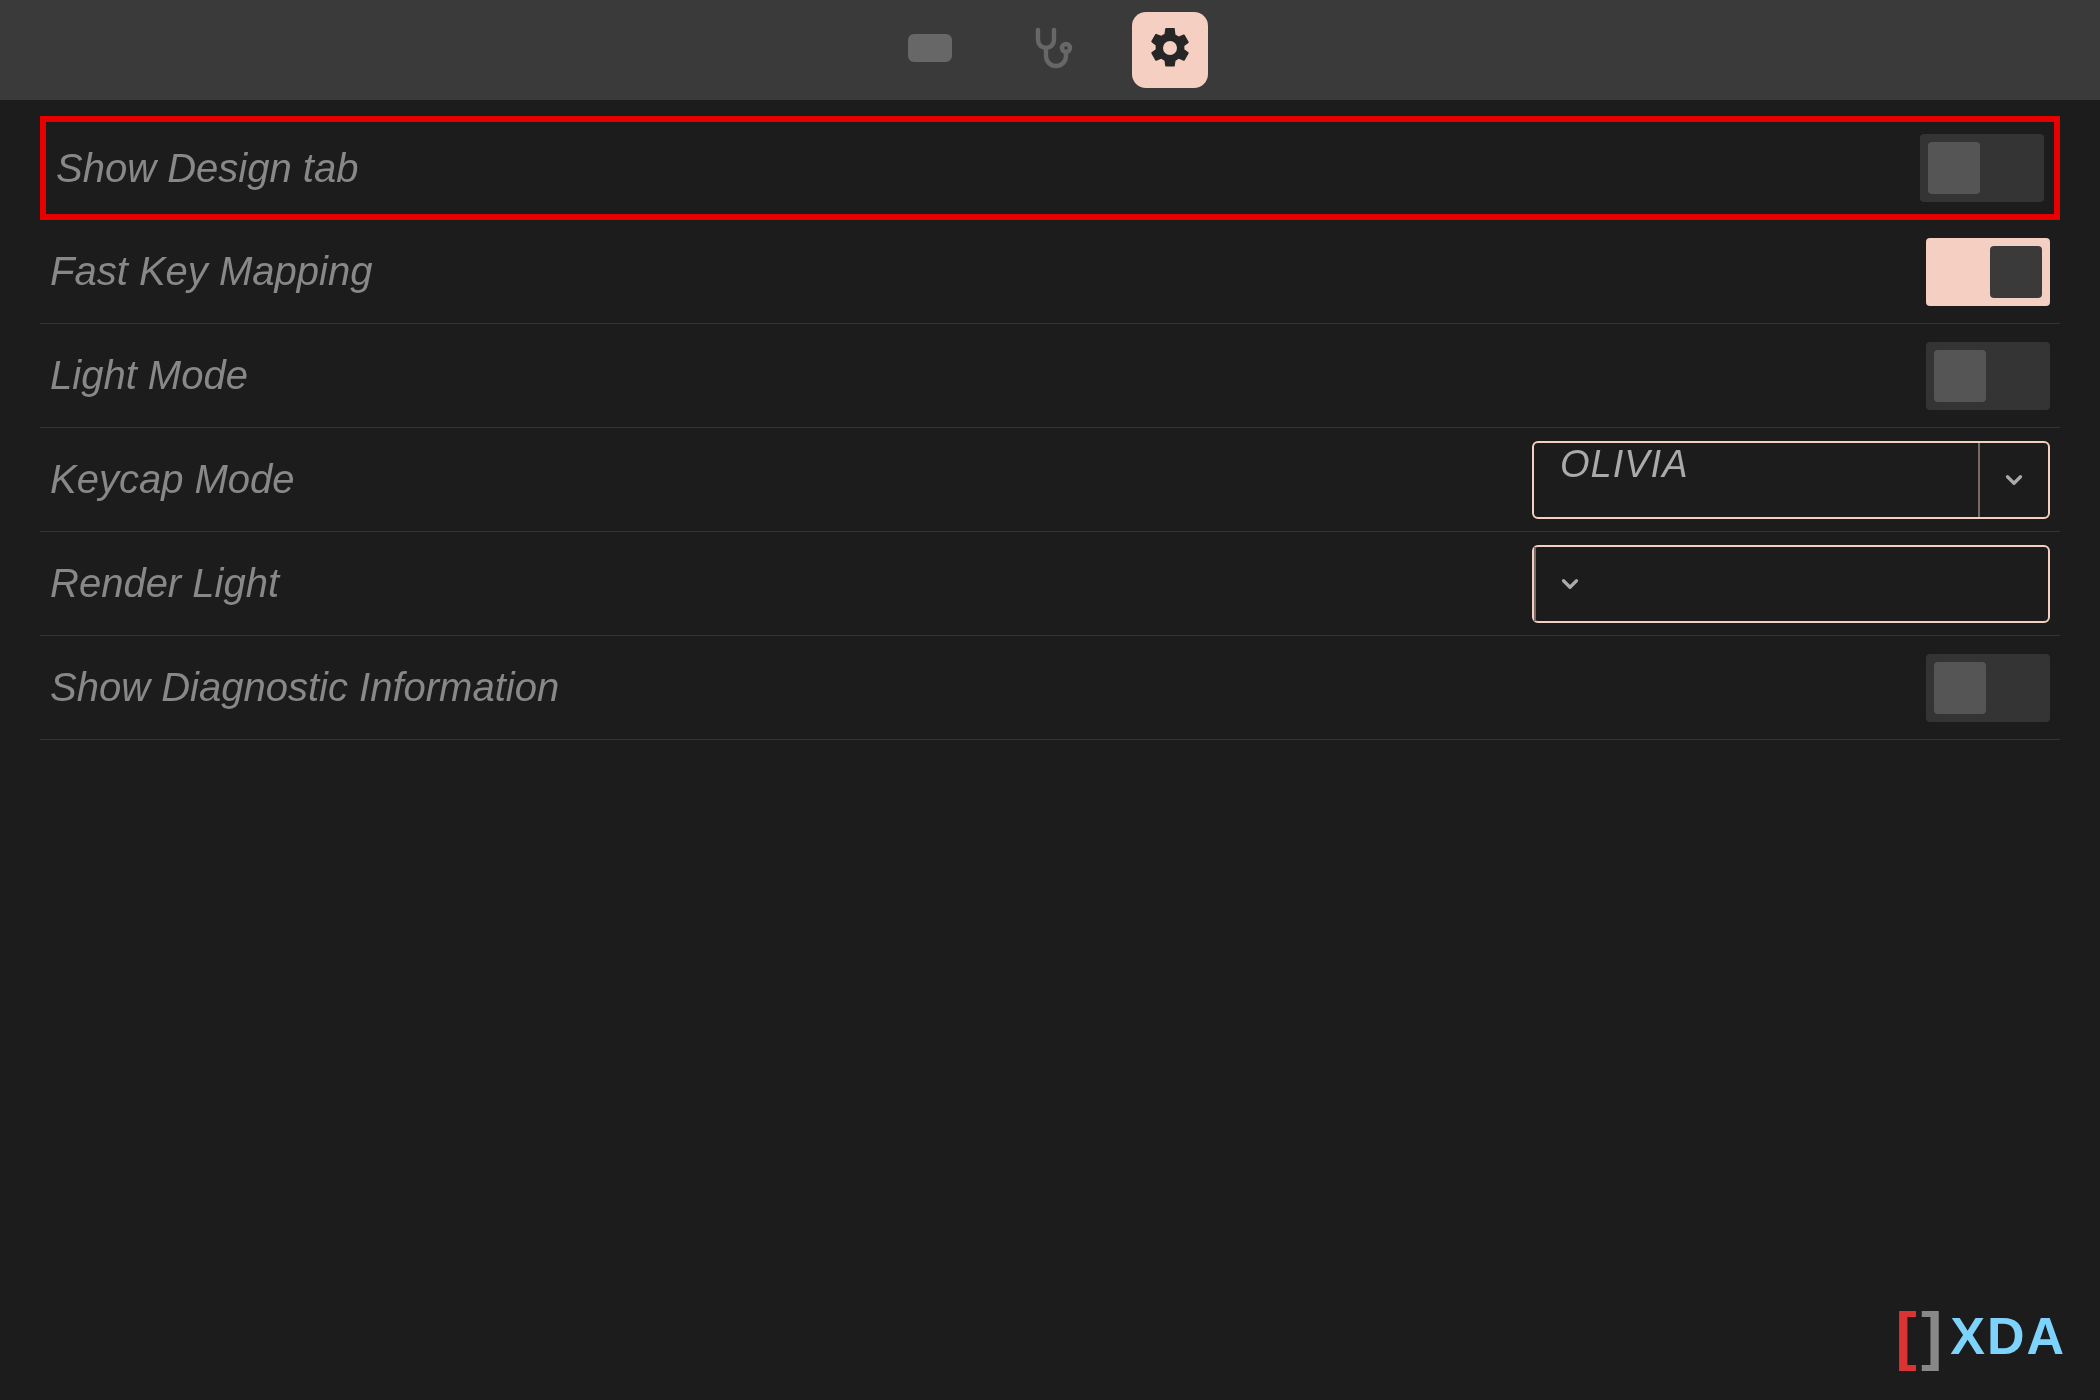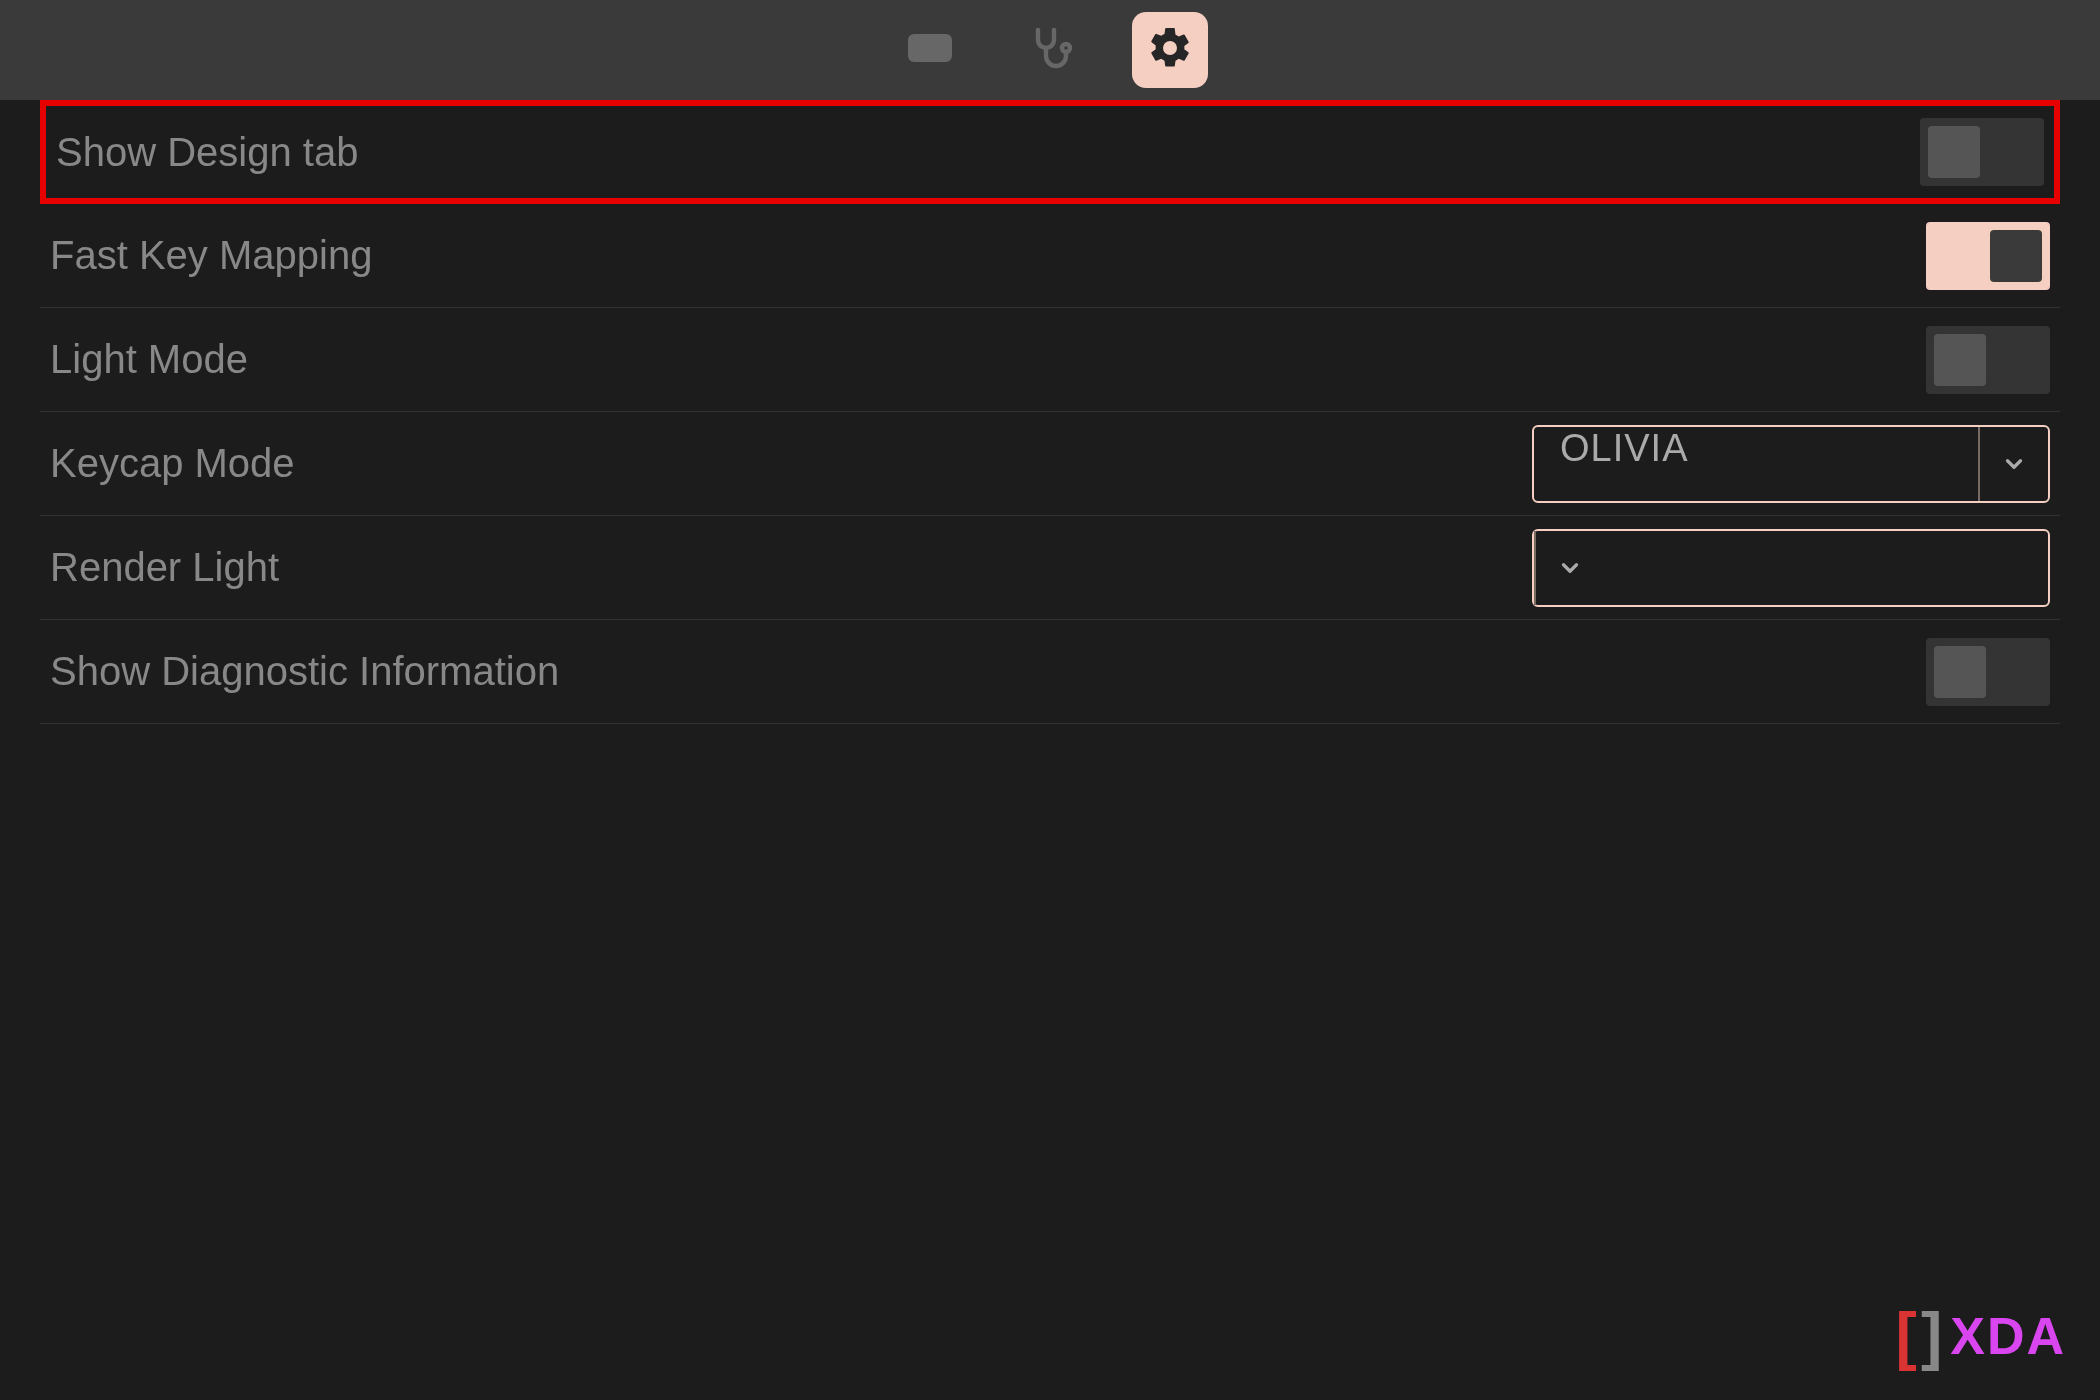--- a/index.html
+++ b/index.html
@@ -36,21 +36,22 @@
     .toolbar-tab.active {
       background: #f5cfc1;
     }
     .toolbar-tab svg {
       width: 48px;
       height: 48px;
     }
     .toolbar-tab .icon-fill { fill: #676767; }
     .toolbar-tab.active .icon-fill { fill: #262626; }
     .settings-container {
-      padding: 0 40px;
+      padding: 16px 40px;
+      font-style: italic;
     }
     .setting-row {
       display: flex;
       align-items: center;
       justify-content: space-between;
       height: 104px;
       border-bottom: 1px solid #333;
       padding: 0 10px;
     }
     .setting-row.highlighted {
@@ -129,21 +130,21 @@
     .watermark-bracket {
       font-size: 64px;
       font-weight: 900;
       line-height: 1;
     }
     .watermark-bracket.left { color: #d93333; }
     .watermark-bracket.right { color: #888; }
     .watermark-text {
       font-size: 52px;
       font-weight: 800;
-      color: #d946ef;
+      color: #7dd3fc;
       letter-spacing: 2px;
       margin-left: 4px;
     }
   </style>
 </head>
 <body>
 
 <div class="toolbar">
   <div class="toolbar-tab">
     <span>

